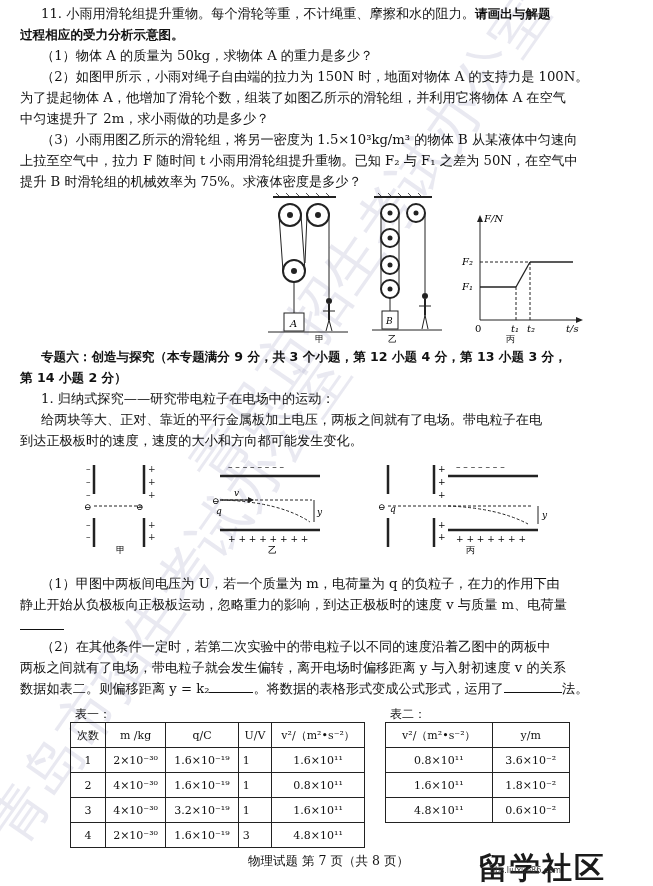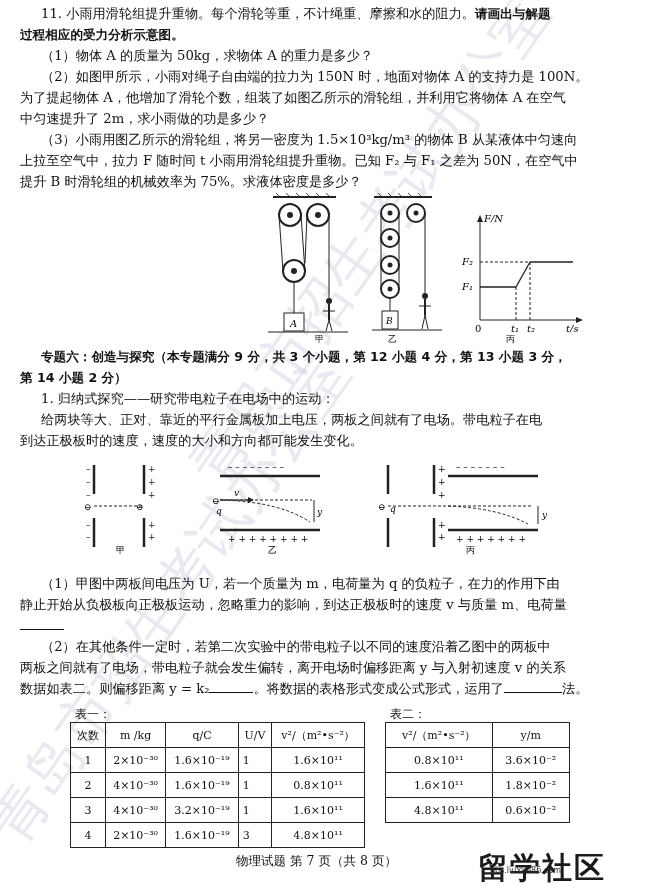--- a/index.html
+++ b/index.html
@@ -11,21 +11,21 @@
   .line { position: absolute; left: 0; white-space: nowrap; line-height: 19px; }
   .b { font-weight: bold; font-family: "DejaVu Sans", "Liberation Sans", sans-serif; font-size: 12.6px; }
   .ind1 { left: 41px; }
   .ind0 { left: 20px; }
   .blank { display: inline-block; border-bottom: 1px solid #111; width: 44px; height: 12px; vertical-align: baseline; }
   .blank.w { width: 58px; }
   svg { position: absolute; }
   table { border-collapse: collapse; position: absolute; font-size: 11px; }
   td, th { border: 1px solid #222; text-align: center; height: 24px; padding: 0 4px; font-weight: normal; }
   .tlabel { position: absolute; font-size: 12px; }
-  .footer { position: absolute; top: 853px; left: 0; width: 633px; text-align: center; font-size: 12.5px; }
+  .footer { position: absolute; top: 853px; left: 12px; width: 633px; text-align: center; font-size: 12.5px; }
   .wm { position: absolute; font-size: 58px; color: rgba(120,120,170,0.16); font-family: "DejaVu Sans", sans-serif; transform: rotate(-55deg); white-space: nowrap; }
   .logo { position: absolute; left: 478px; top: 848px; font-size: 30px; font-weight: bold; color: #1a1a1a; font-family: "DejaVu Sans", sans-serif; letter-spacing: 2px; }
   .logo-url { position: absolute; left: 490px; top: 866px; font-size: 8px; color: #333; font-family: "DejaVu Sans", sans-serif; }
 </style>
 </head>
 <body>
 
 <div class="wm" style="left:80px;top:200px;">青岛市招生考试办公室</div>
 <div class="wm" style="left:-120px;top:560px;">青岛市招生考试办公室</div>
 

